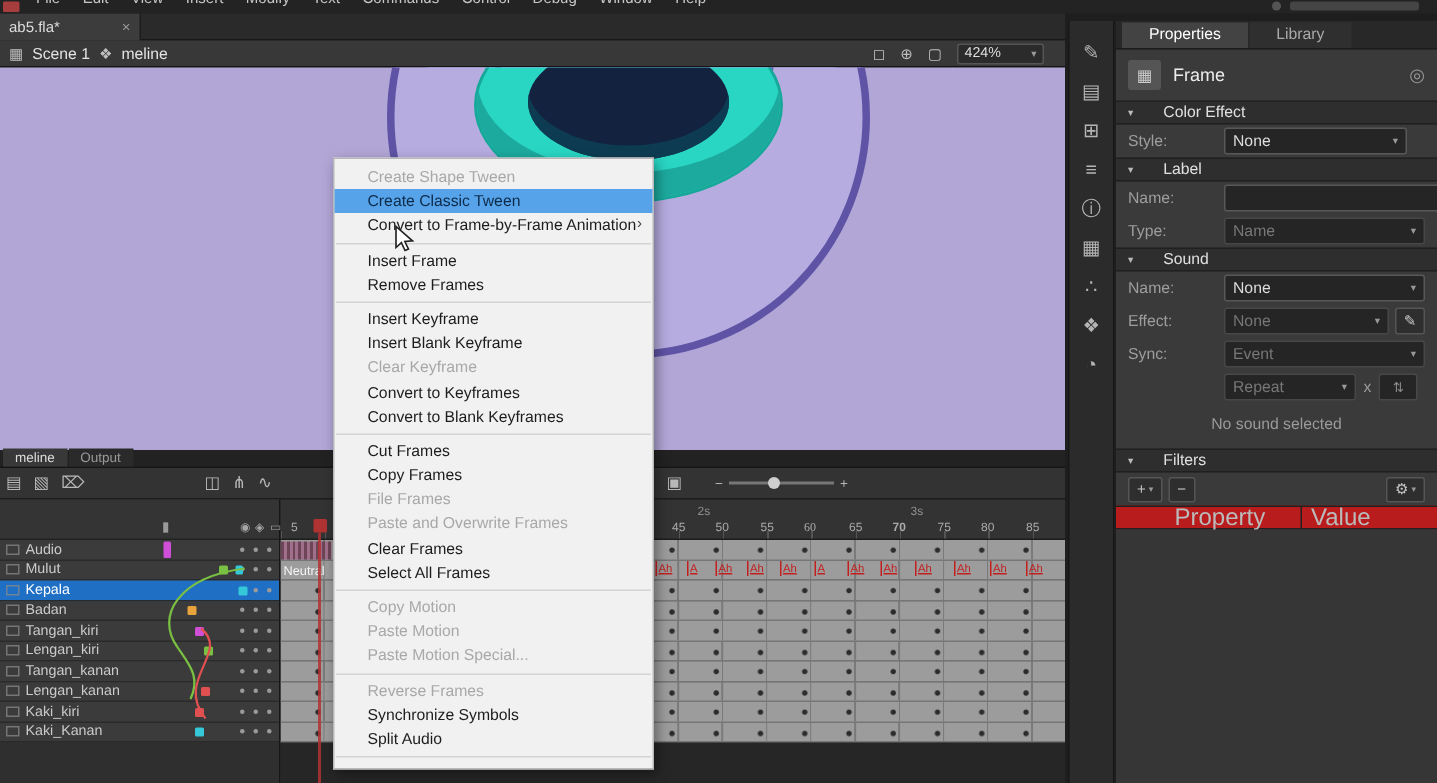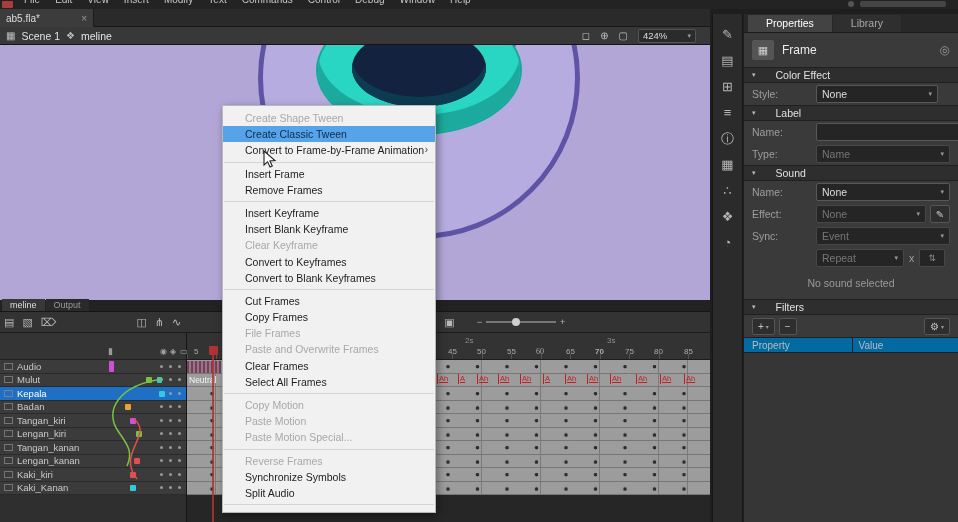--- a/index.html
+++ b/index.html
@@ -112,21 +112,21 @@
   .dd.dis { color:#777; border-color:#474747;}
   .tin { height:18px; background:#252525; border:1px solid #585858; border-radius:2px; flex:1; color:#ddd; font-size:10.5px; padding:0 4px; font-family:"Liberation Sans",sans-serif;}
   .sqbtn { width:20px; height:18px; margin-left:4px; background:#2e2e2e; border:1px solid #555; border-radius:2px; display:flex; align-items:center; justify-content:center; color:#c5c5c5; font-size:10px; flex:none;}
   .xlab { color:#9e9e9e; font-size:10.5px; margin:0 5px;}
   .stepbox { width:26px; height:18px; background:#252525; border:1px solid #474747; border-radius:2px; display:flex; align-items:center; justify-content:center; color:#8a8a8a; font-size:9px;}
   .pstatus { text-align:center; color:#9a9a9a; font-size:10.5px; padding:8px 0 10px;}
   .fbtns { display:flex; align-items:center; height:22px; padding:0 8px; gap:4px;}
   .fbtn { height:17px; background:#2e2e2e; border:1px solid #555; border-radius:2px; display:flex; align-items:center; justify-content:center; color:#c5c5c5; font-size:10px; padding:0 5px; gap:2px;}
   .fbtn .chev { font-size:6px; color:#999;}
   .fspacer { flex:1;}
-  .ptablehead { display:flex; height:16px; background:#0369a1; border-top:1px solid #202020; border-bottom:1px solid #202020; color:#bbb; font-size:10px;}
+  .ptablehead { display:flex; height:16px; background:#b91c1c; border-top:1px solid #202020; border-bottom:1px solid #202020; color:#bbb; font-size:16px;padding-left:31px;}
   .ptablehead .c1 { flex:1; padding-left:8px; line-height:15px;}
   .ptablehead .c2 { flex:1; padding-left:6px; line-height:15px; border-left:1px solid #202020;}
   .ptablebody { flex:1; background:#363636;}
 
   
   .cmenu { position:absolute; left:222px; top:105px; width:214px; background:#f1f1f1; border:1px solid #b8b8b8; box-shadow:2px 3px 8px rgba(0,0,0,.38); padding:4px 0; z-index:40;}
   .mi { position:relative; height:16.2px; line-height:16.2px; padding-left:22px; padding-right:14px; font-size:10.5px; color:#1d1d1d; white-space:nowrap; overflow:hidden;}
   .mi.dis { color:#a8a8a8;}
   .mi.hl { background:#57a3ea; color:#0d2b4a;}
   .mi .sub { position:absolute; right:7px; top:0; font-size:10px; color:#444;}

